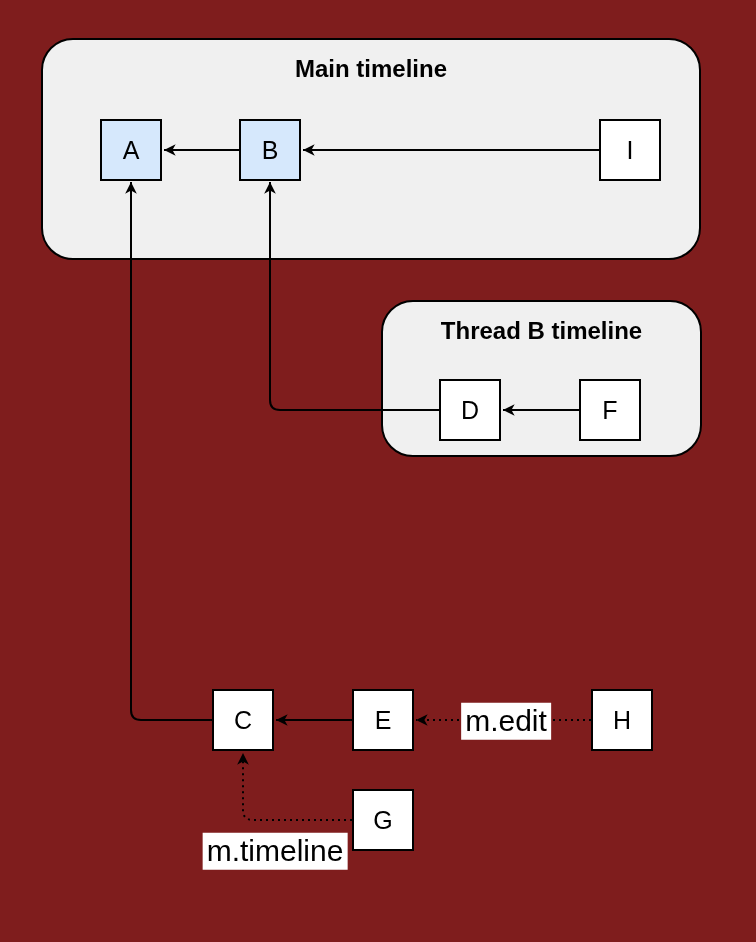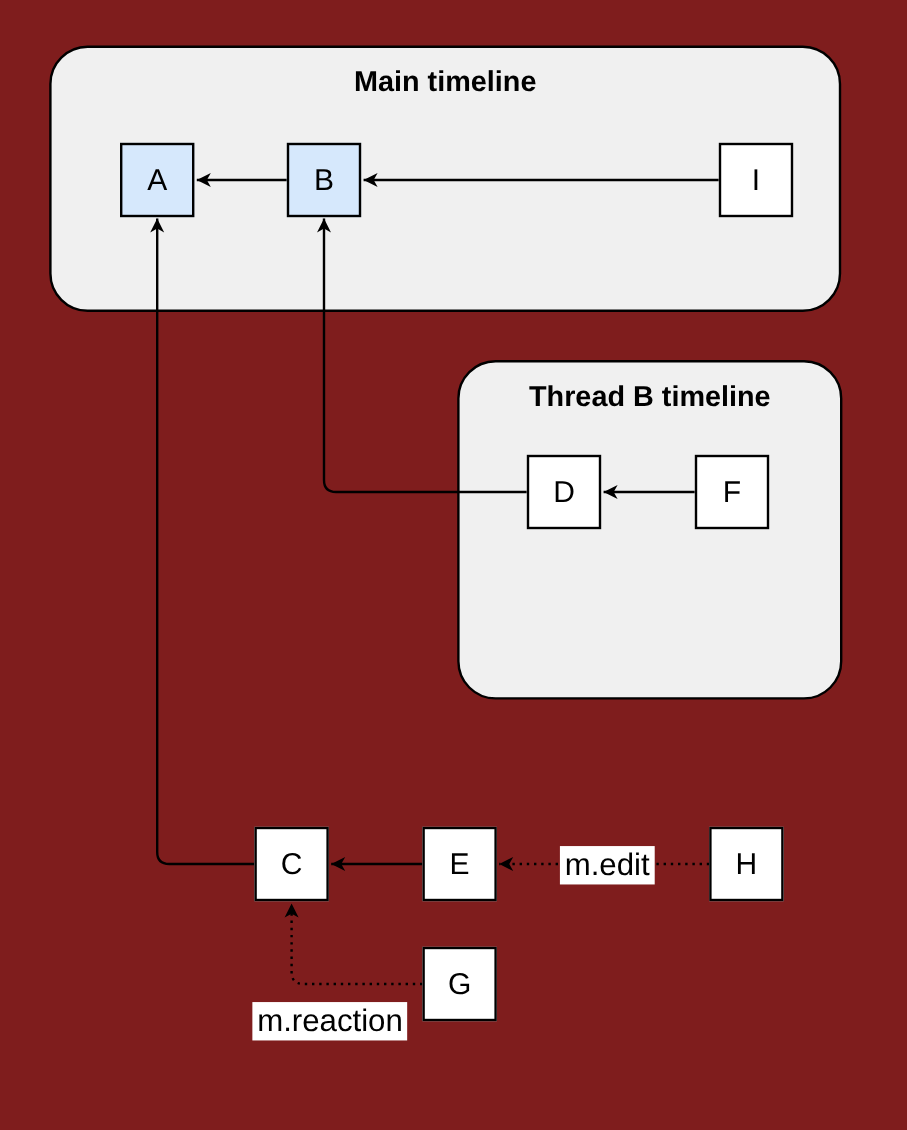--- a/index.html
+++ b/index.html
@@ -24,21 +24,21 @@
     position: absolute;
     top: 16px;
     left: 0;
     right: 0;
     text-align: center;
     font-weight: bold;
     font-size: 24px;
     line-height: 1.1;
   }
   #c-main     { left: 41px;  top: 38px;  width: 660px; height: 222px; }
-  #c-thread-b { left: 381px; top: 300px; width: 321px; height: 283px; }
+  #c-thread-b { left: 381px; top: 300px; width: 321px; height: 157px; }
   #c-thread-a { left: 163px; top: 539px; width: 551px; height: 361px; }
 
   svg.edges {
     position: absolute;
     left: 0; top: 0;
     width: 756px; height: 942px;
     z-index: 2;
     pointer-events: none;
   }
   .edge { stroke: #000; stroke-width: 2; fill: none; }
@@ -65,21 +65,21 @@
   #n-C { left: 212px; top: 689px; }
   #n-E { left: 352px; top: 689px; }
   #n-H { left: 591px; top: 689px; }
   #n-G { left: 352px; top: 789px; }
 
   .edge-label {
     position: absolute;
     transform: translate(-50%, -50%);
     background: #ffffff;
     padding: 1px 4px;
-    font-size: 26px;
+    font-size: 30px;
     line-height: 1.15;
     white-space: nowrap;
     z-index: 4;
   }
   #lbl-m-edit     { left: 506px; top: 721px; }
   #lbl-m-reaction { left: 275px; top: 851px; }
 </style>
 </head>
 <body>
 
@@ -130,15 +130,15 @@
       <span>E</span>
     </div>
   <div class="node" id="n-H">
       <span>H</span>
     </div>
   <div class="node" id="n-G">
       <span>G</span>
     </div>
 
   <div class="edge-label" id="lbl-m-edit">m.edit</div>
-  <div class="edge-label" id="lbl-m-reaction">m.reaction</div>
+  <div class="edge-label" id="lbl-m-reaction">m.timeline</div>
 
 </div>
 
 </body></html>

